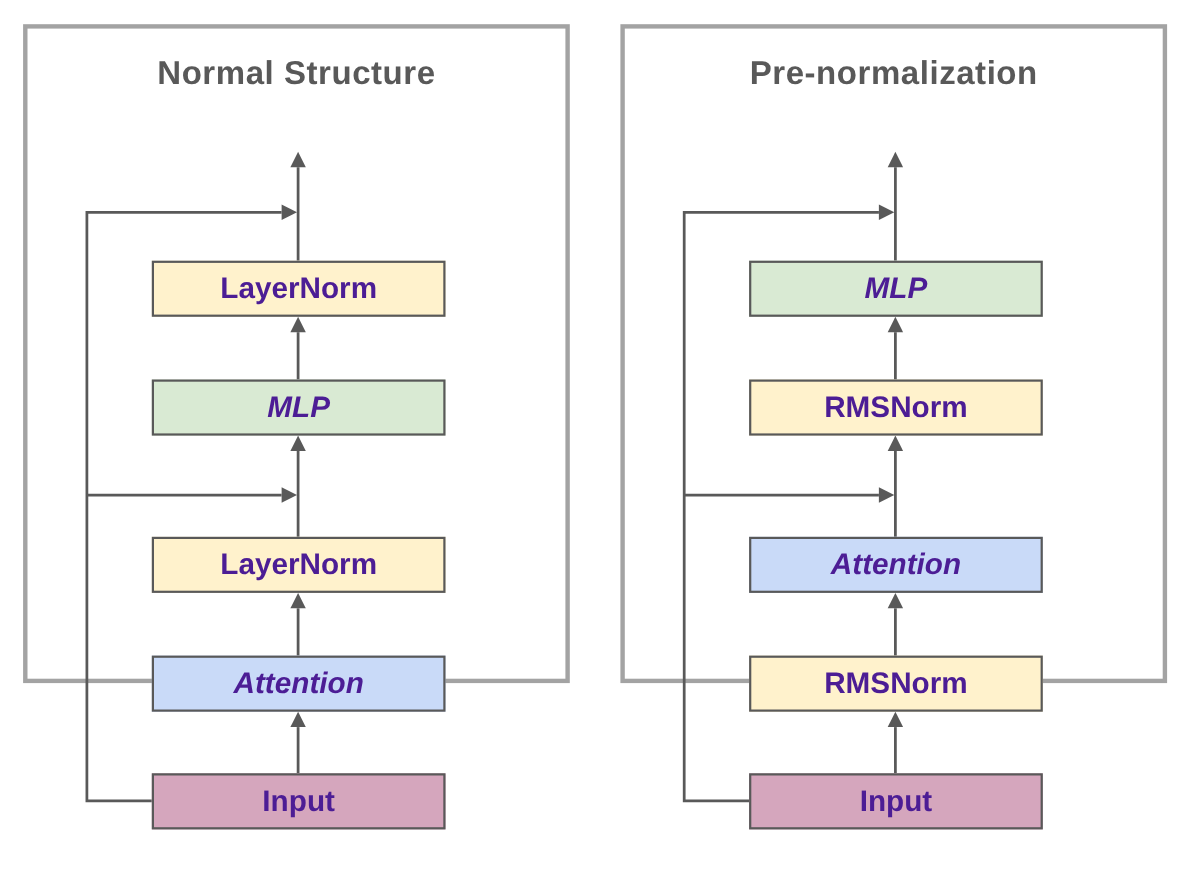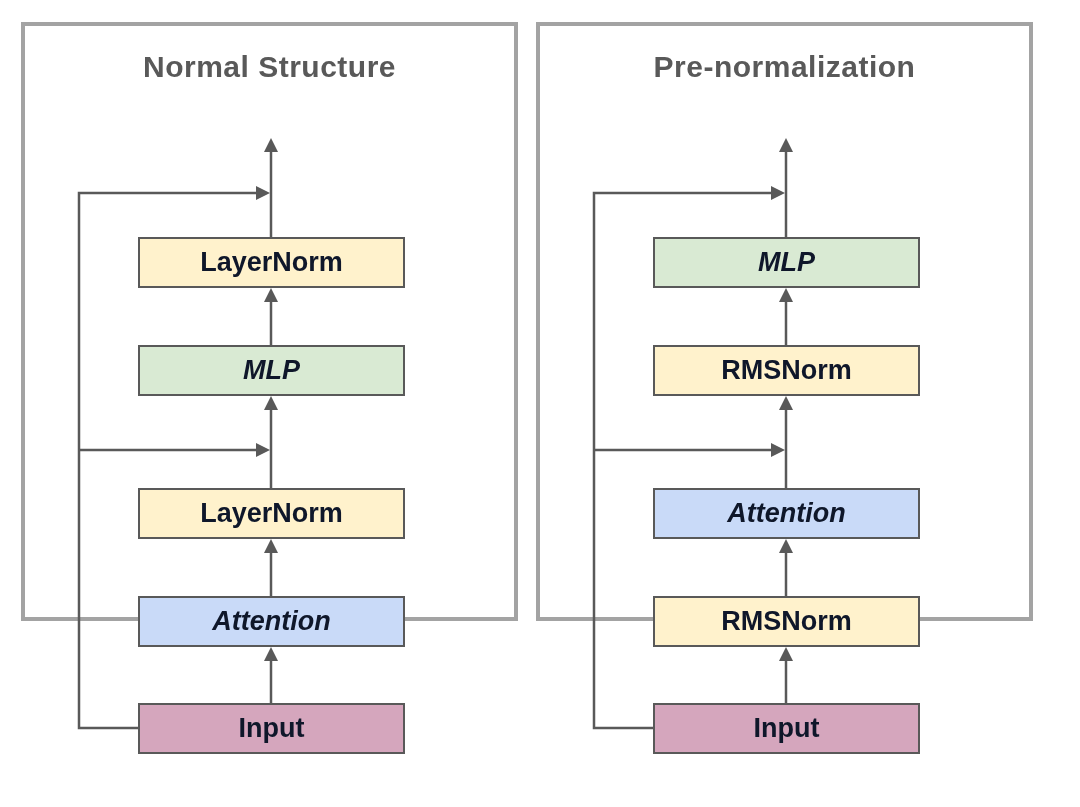--- a/index.html
+++ b/index.html
@@ -18,21 +18,21 @@
   .panel {
     position: absolute;
     top: 22px;
     height: 599px;
     width: 497px;
     border: 4px solid #a3a3a3;
     box-sizing: border-box;
     background: #ffffff;
   }
   .panel-left  { left: 21px; }
-  .panel-right { left: 536px; }
+  .panel-right { left: 564px; }
   .panel-title {
     position: absolute;
     left: 0;
     top: 24px;
     width: 100%;
     margin: 0;
     text-align: center;
     font-size: 30px;
     font-weight: bold;
     color: #595959;
@@ -50,21 +50,21 @@
     left: 113px;
     width: 267px;
     height: 51px;
     box-sizing: border-box;
     border: 2.5px solid #595959;
     display: flex;
     align-items: center;
     justify-content: center;
     font-size: 27px;
     font-weight: bold;
-    color: #0f172a;
+    color: #4c1d95;
   }
   .slot-1 { top: 211px; }
   .slot-2 { top: 319px; }
   .slot-3 { top: 462px; }
   .slot-4 { top: 570px; }
   .slot-5 { top: 677px; }
   .f-norm      { background: #FFF2CC; }
   .f-mlp       { background: #D9EAD3; font-style: italic; }
   .f-attention { background: #C9DAF8; font-style: italic; }
   .f-input     { background: #D5A6BD; }

